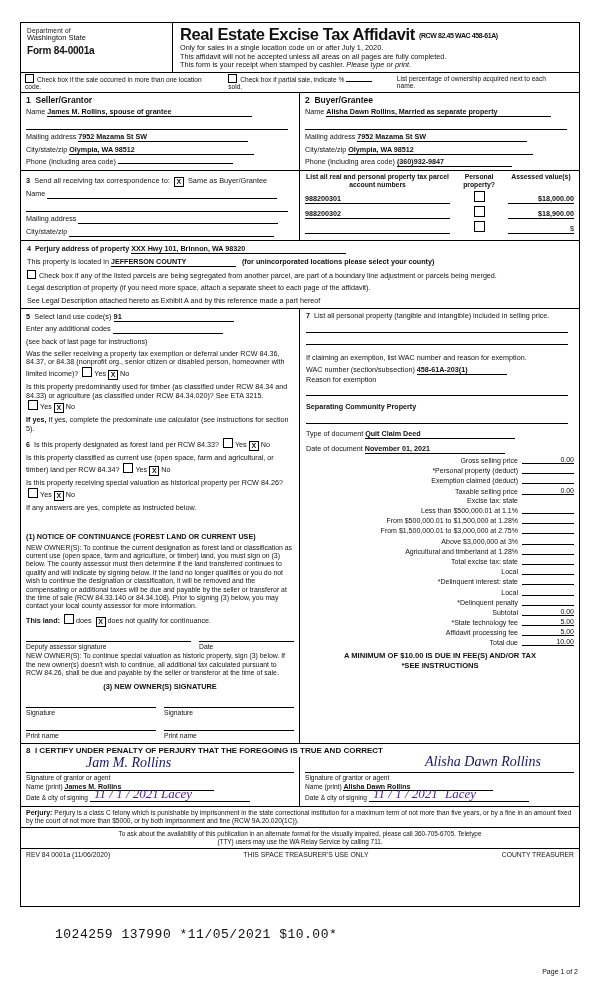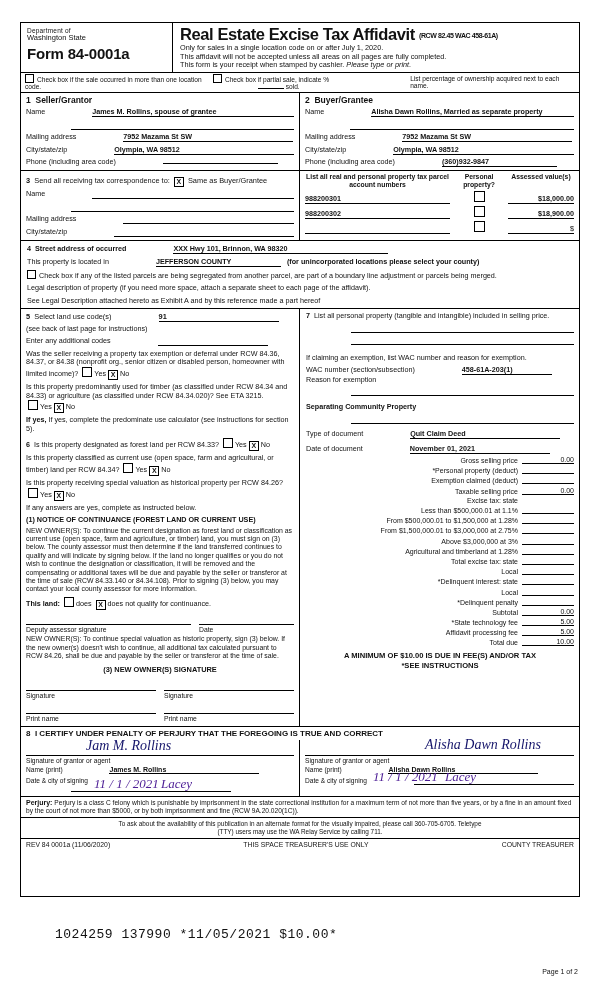--- a/index.html
+++ b/index.html
@@ -4,36 +4,36 @@
 <style>
   html,body{margin:0;padding:0;background:#ffffff;}
   body{width:600px;height:997px;font-family:"Liberation Sans",sans-serif;color:#111;}
   .page{position:relative;width:600px;height:997px;overflow:hidden;}
   .form{position:absolute;left:20px;top:22px;width:560px;border:1.5px solid #000;box-sizing:border-box;background:#fff;}
   .hdr{display:flex;border-bottom:1px solid #000;}
   .hdr-left{width:152px;padding:4px 4px 2px 6px;border-right:1px solid #000;box-sizing:border-box;}
   .dept{font-size:6.5px;letter-spacing:.2px;}
   .rev{font-size:17px;font-weight:bold;letter-spacing:-.3px;line-height:16px;}
   .wash{font-size:7.5px;margin-top:-1px;}
-  .formno{font-size:15px;font-weight:bold;margin-top:3px;letter-spacing:-.2px;}
+  .formno{font-size:10px;font-weight:bold;margin-top:3px;letter-spacing:-.2px;}
   .logo-c{display:inline-block;font-size:16px;font-weight:bold;vertical-align:-1px;margin-left:2px;}
   .hdr-right{flex:1;padding:3px 5px 2px 7px;}
   .title{font-size:16.5px;font-weight:bold;letter-spacing:-.4px;line-height:17px;}
   .title .rcw{font-size:7px;font-weight:bold;vertical-align:2px;}
   .subt{font-size:7.3px;line-height:8.6px;}
   .ital{font-style:italic;}
   .chkrow{display:flex;font-size:6.6px;border-bottom:1px solid #000;padding:1.5px 4px;align-items:center;}
   .chk{display:inline-block;width:7px;height:7px;border:1px solid #000;margin-right:3px;vertical-align:-1px;}
   .chkrow>div{margin-right:10px;}
   .cols{display:flex;}
   .colL{width:50%;border-right:1px solid #000;box-sizing:border-box;padding:2px 5px 3px 5px;}
   .colR{width:50%;box-sizing:border-box;padding:2px 5px 3px 5px;}
   .sec{font-size:8.5px;font-weight:bold;}
   .ln{font-size:7.2px;margin-top:2.5px;white-space:nowrap;overflow:hidden;}
-  .u{border-bottom:.8px solid #000;display:inline-block;min-width:10px;margin-left:45px;}
+  .u{border-bottom:.8px solid #000;display:inline-block;min-width:10px;}
   .val{font-weight:bold;}
   .sep{border-top:1px solid #000;}
   .block{padding:3px 6px;font-size:7.2px;}
   .blockline{margin-top:3px;}
   .tbl-h{display:flex;font-size:6.8px;font-weight:bold;text-align:center;line-height:8px;}
   .tbl-h div:nth-child(1){flex:1;}
   .tbl-h div:nth-child(2){width:58px;}
   .tbl-h div:nth-child(3){width:66px;}
   .tbl-r{display:flex;font-size:7.2px;align-items:flex-end;margin-top:2px;}
   .tbl-r .c1{flex:1;border-bottom:.8px solid #000;}
@@ -143,53 +143,53 @@
         </div>
         <div class="tbl-r">
           <div class="c1">&nbsp;</div>
           <div class="c2"><span class="box"></span></div>
           <div class="c3">$</div>
         </div>
       </div>
     </div>
 
     <div class="block sep">
-      <div><b><span>4</span></b>&nbsp;&nbsp;<b><span>Street address of occurred</span></b> <span class="u val" style="width:215px">XXX Hwy 101, Brinnon, WA 98320</span></div>
+      <div><b><span>4</span></b>&nbsp;&nbsp;<b><span>Perjury address of property</span></b> <span class="u val" style="width:215px">XXX Hwy 101, Brinnon, WA 98320</span></div>
       <div class="blockline"><span>This property is located in</span> <span class="u val" style="width:125px">JEFFERSON COUNTY</span> &nbsp;&nbsp;<b><span>(for unincorporated locations please select your county)</span></b></div>
       <div class="blockline"><span class="chk"></span><span>Check box if any of the listed parcels are being segregated from another parcel, are part of a boundary line adjustment or parcels being merged.</span></div>
       <div class="blockline">Legal description of property (if you need more space, attach a separate sheet to each page of the affidavit).</div>
       <div style="margin-top:4px">See Legal Description attached hereto as Exhibit A and by this reference made a part hereof</div>
     </div>
 
     <div class="lower">
       <div class="colL" style="padding:3px 5px 4px 5px;">
         <div style="font-size:7.4px"><b><span>5</span></b>&nbsp;&nbsp;<span>Select land use code(s)</span> <span class="u val" style="width:120px">91</span></div>
+        <div class="ln"><span>Enter any additional codes</span> <span class="u" style="width:110px">&nbsp;</span></div>
         <div class="ln">(see back of last page for instructions)</div>
-        <div class="ln"><span>Enter any additional codes</span> <span class="u" style="width:110px">&nbsp;</span></div>
 
         <div class="ln" style="white-space:normal;line-height:8.6px;margin-top:4px"><span>Was the seller receiving a property tax exemption or deferral under RCW 84.36, 84.37, or 84.38 (nonprofit org., senior citizen or disabled person, homeowner with limited income)?</span>
           <span class="yn"><span class="ynb"></span><span>Yes</span><span class="ynb x">X</span><span>No</span></span>
         </div>
         <div class="ln" style="white-space:normal;line-height:8.6px;margin-top:3px"><span>Is this property predominantly used for timber (as classified under RCW 84.34 and 84.33) or agriculture (as classified under RCW 84.34.020)? See ETA 3215.</span>
           <span class="yn"><span class="ynb"></span><span>Yes</span><span class="ynb x">X</span><span>No</span></span>
         </div>
         <div class="ln" style="white-space:normal;line-height:8.6px;margin-top:3px"><b>If yes,</b> <span>If yes, complete the predominate use calculator (see instructions for section 5).</span></div>
 
         <div class="ln" style="white-space:normal;line-height:8.6px;margin-top:5px"><b><span>6</span></b>&nbsp;&nbsp;<span>Is this property designated as forest land per RCW 84.33?</span>
           <span class="yn"><span class="ynb"></span>Yes<span class="ynb x">X</span>No</span>
         </div>
         <div class="ln" style="white-space:normal;line-height:8.6px;margin-top:3px"><span>Is this property classified as current use (open space, farm and agricultural, or timber) land per RCW 84.34?</span>
           <span class="yn"><span class="ynb"></span>Yes<span class="ynb x">X</span>No</span>
         </div>
         <div class="ln" style="white-space:normal;line-height:8.6px;margin-top:3px"><span>Is this property receiving special valuation as historical property per RCW 84.26?</span>
           <span class="yn"><span class="ynb"></span>Yes<span class="ynb x">X</span>No</span>
         </div>
         <div class="ln">If any answers are yes, complete as instructed below.</div>
 
-        <div class="ln" style="font-weight:bold;margin-top:3px">(1) NOTICE OF CONTINUANCE (FOREST LAND OR CURRENT USE)</div>
+        <div class="ln" style="font-weight:bold;margin-top:20px">(1) NOTICE OF CONTINUANCE (FOREST LAND OR CURRENT USE)</div>
         <div class="ln" style="white-space:normal;line-height:8.4px;font-size:6.9px">NEW OWNER(S): To continue the current designation as forest land or classification as current use (open space, farm and agriculture, or timber) land, you must sign on (3) below. The county assessor must then determine if the land transferred continues to qualify and will indicate by signing below. If the land no longer qualifies or you do not wish to continue the designation or classification, it will be removed and the compensating or additional taxes will be due and payable by the seller or transferor at the time of sale (RCW 84.33.140 or 84.34.108). Prior to signing (3) below, you may contact your local county assessor for more information.</div>
         <div class="ln" style="margin-top:3px"><b><span>This land:</span></b> <span class="ynb"></span><span>does</span> <span class="ynb x">X</span><span>does not qualify for continuance.</span></div>
         <div style="height:14px"></div>
         <div style="display:flex;font-size:6.8px">
           <div style="flex:1;border-top:.8px solid #000;padding-top:1px">Deputy assessor signature</div>
           <div style="width:95px;border-top:.8px solid #000;margin-left:8px;padding-top:1px">Date</div>
         </div>
 
         <div class="ln" style="white-space:normal;line-height:8.4px;font-size:6.9px">NEW OWNER(S): To continue special valuation as historic property, sign (3) below. If the new owner(s) doesn't wish to continue, all additional tax calculated pursuant to RCW 84.26, shall be due and payable by the seller or transferor at the time of sale.</div>
         <div style="text-align:center;font-size:7.4px;font-weight:bold;margin-top:4px">(3) NEW OWNER(S) SIGNATURE</div>

